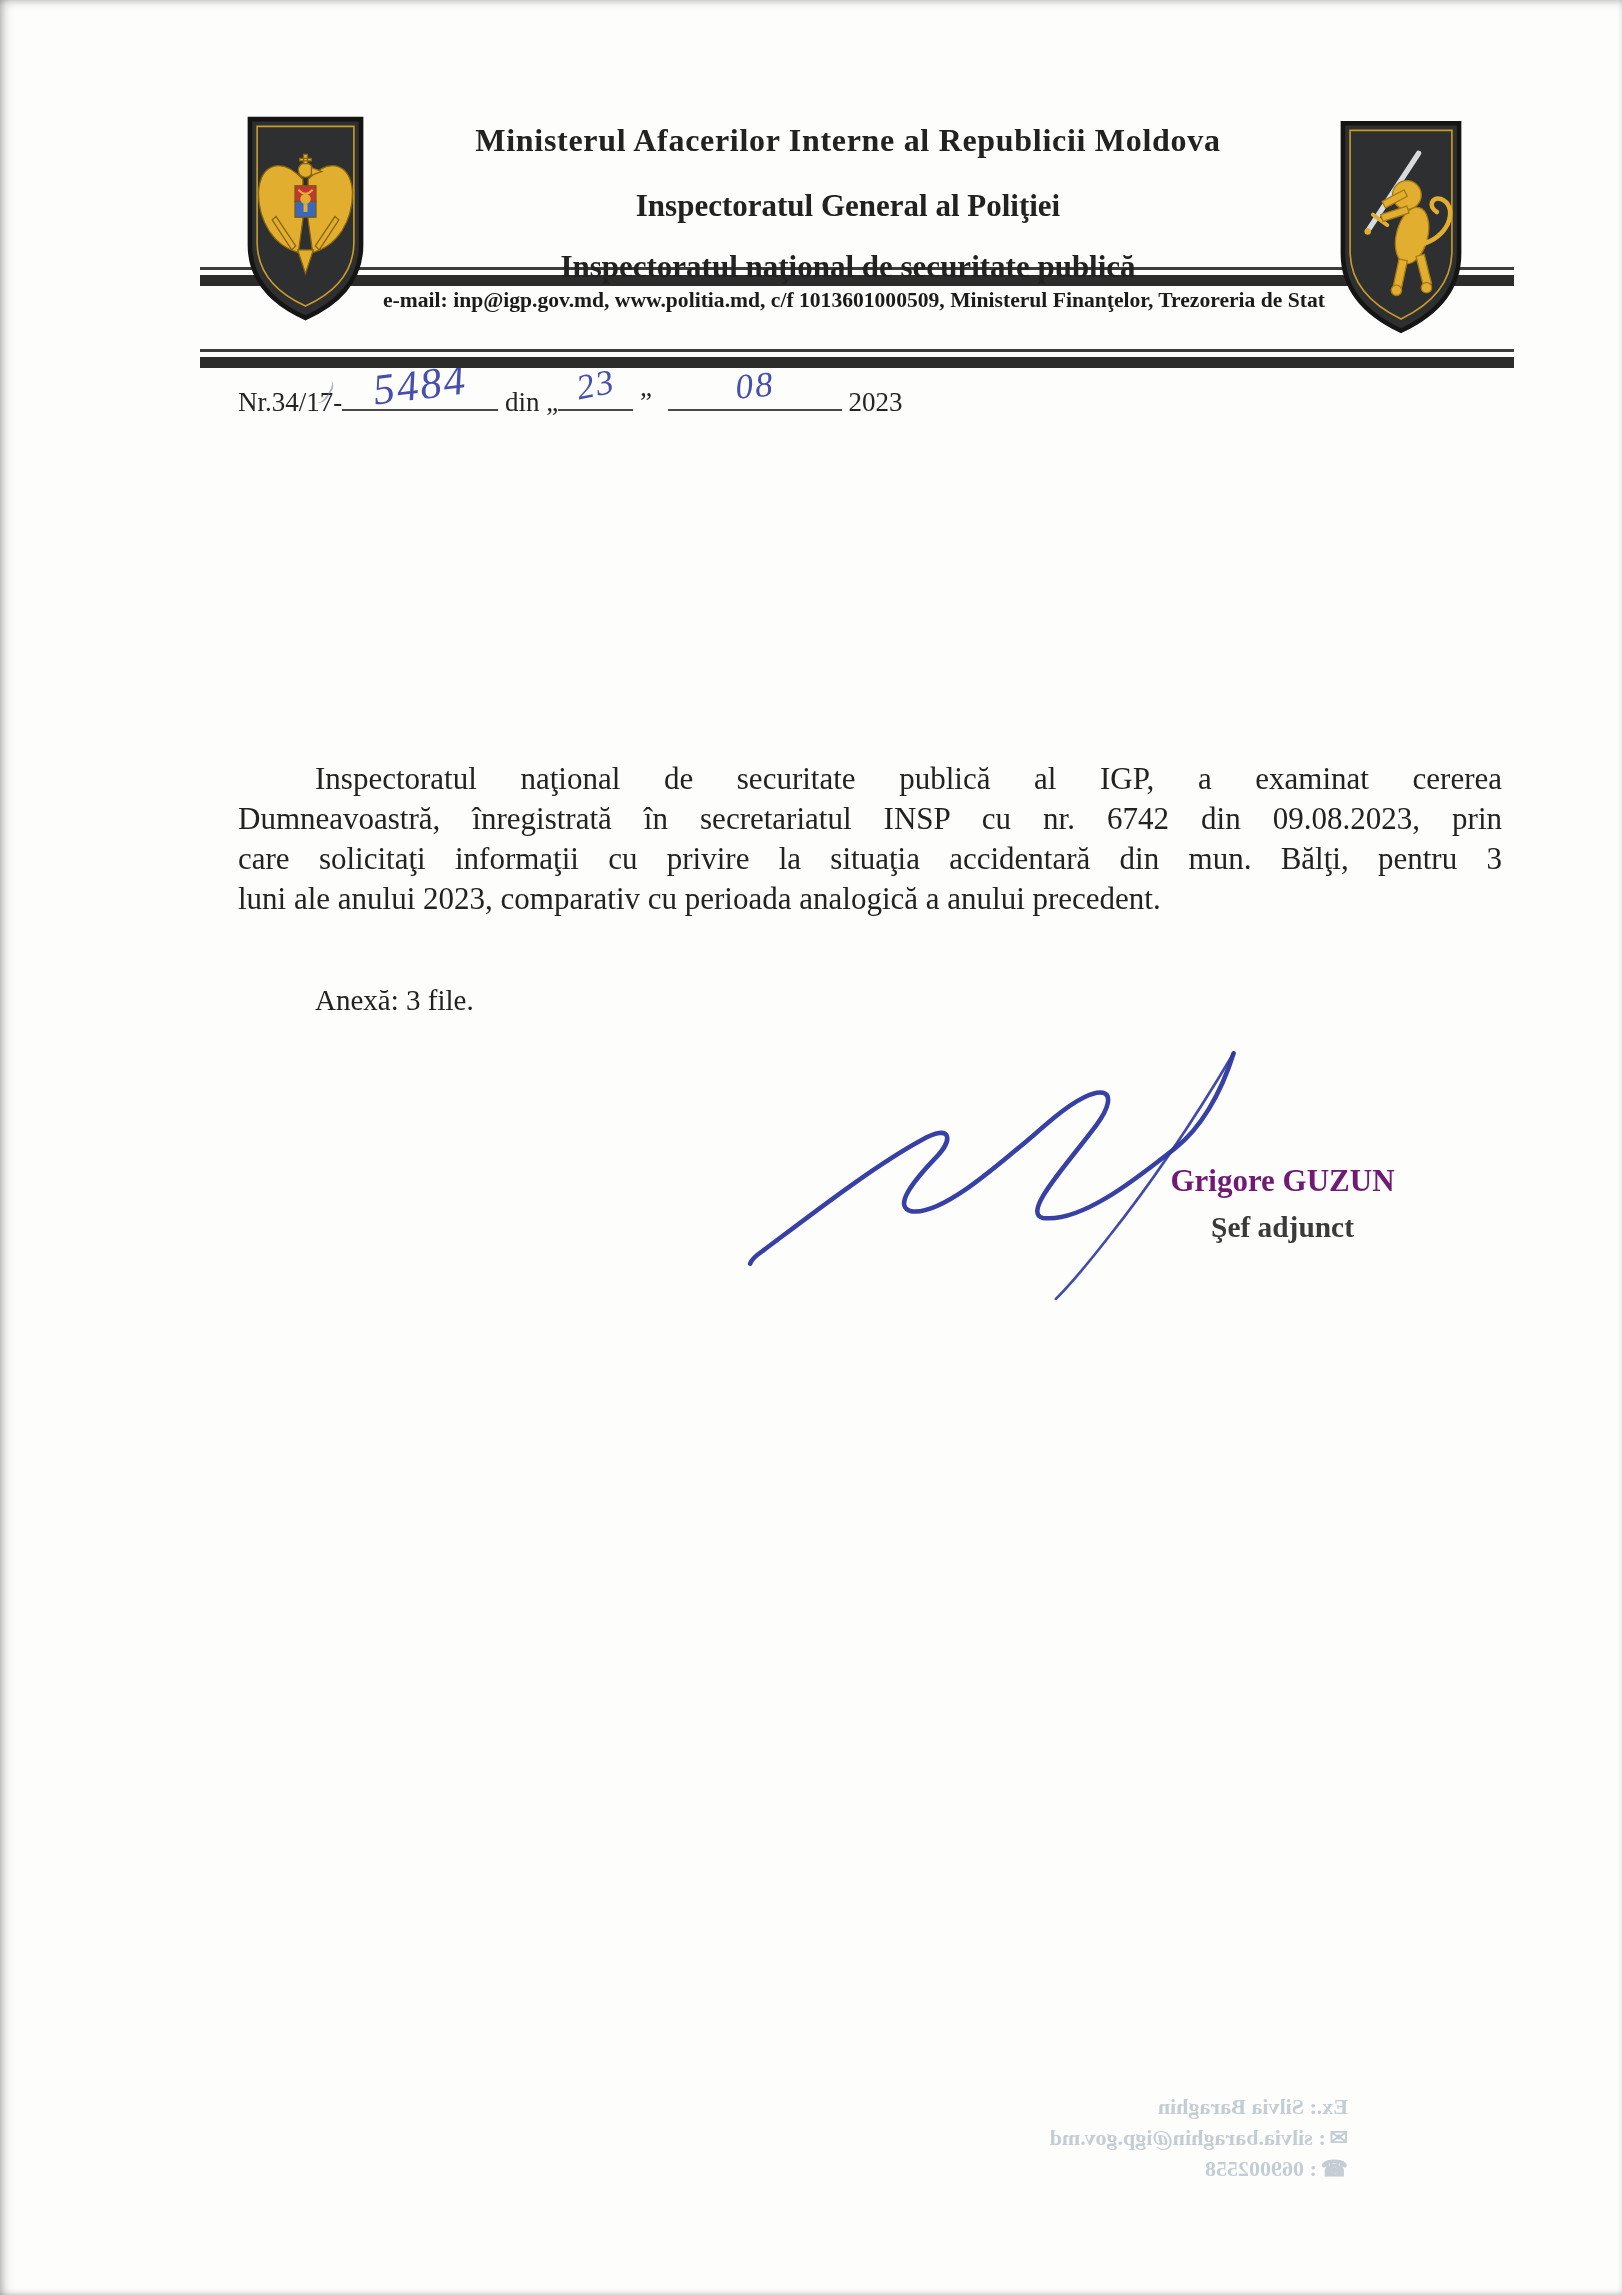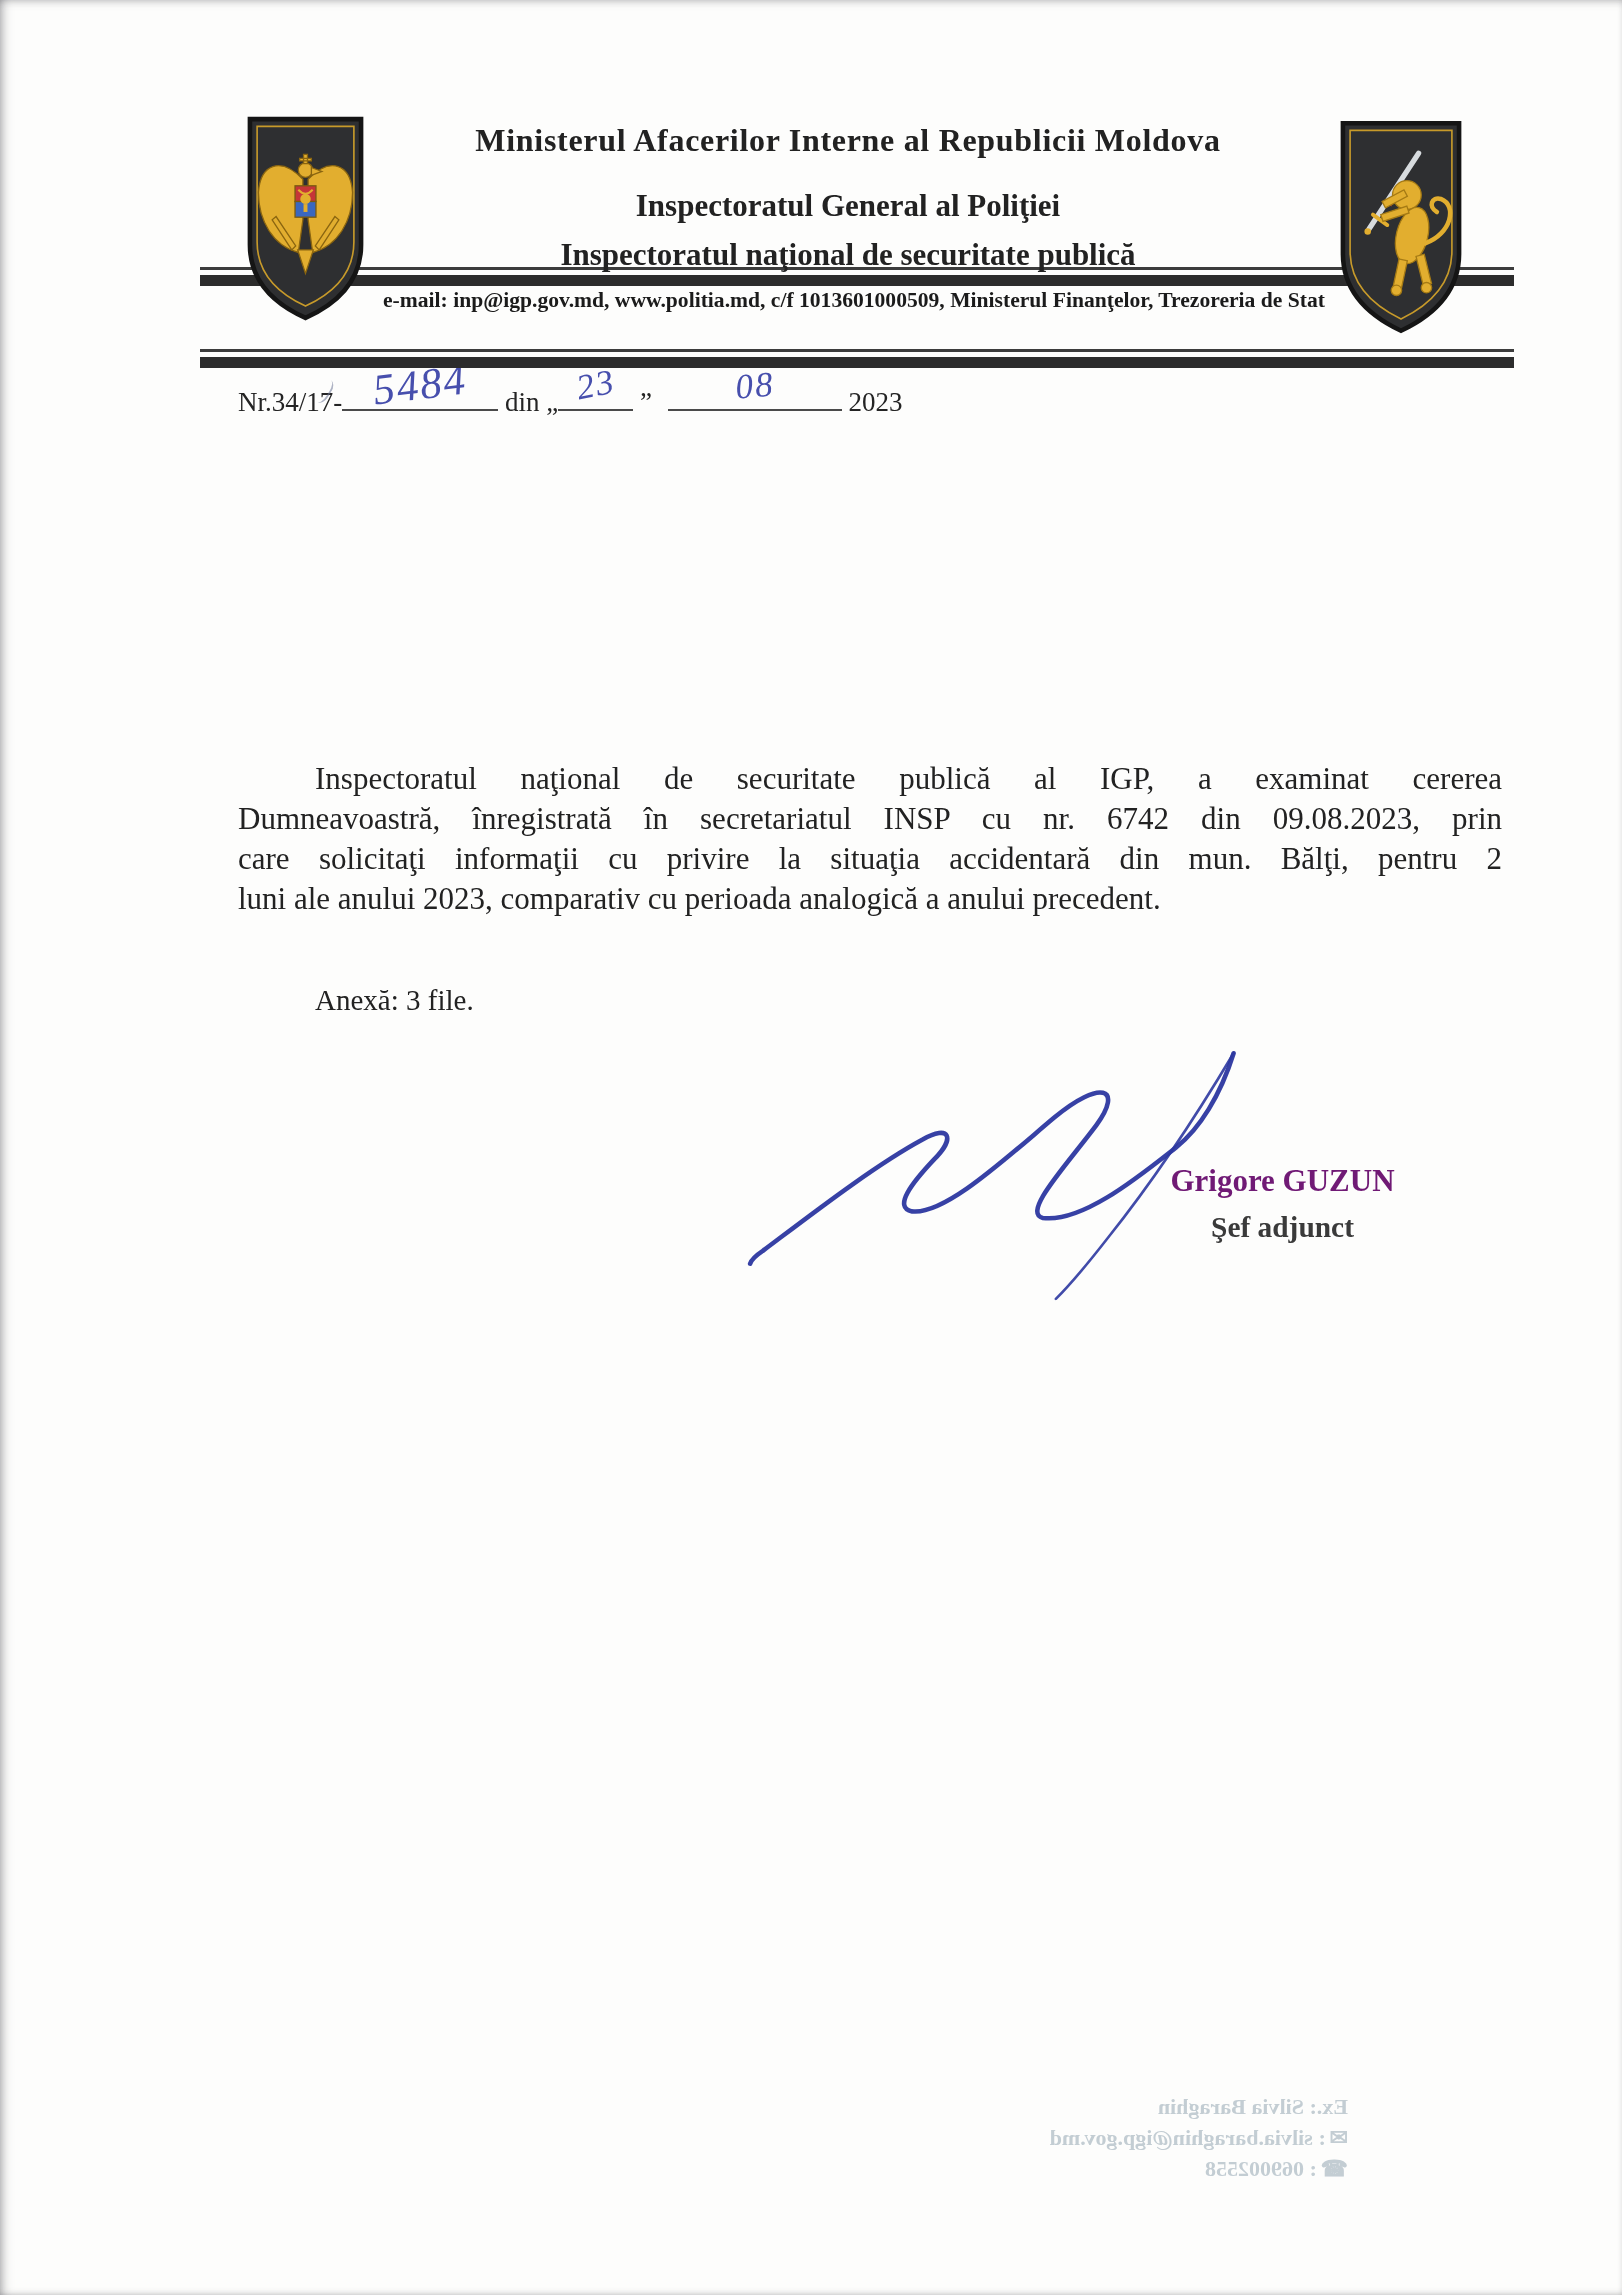--- a/index.html
+++ b/index.html
@@ -18,21 +18,21 @@
   }
 
   
   .emblem { position:absolute; z-index:3; }
   .emblem-left  { left:246px; top:115px; width:119px; height:207px; }
   .emblem-right { left:1339px; top:119px; width:124px; height:216px; }
 
   .titles { position:absolute; left:380px; top:122px; width:936px; text-align:center; z-index:2; }
   .title-1 { font-size:32px; font-weight:bold; letter-spacing:0.7px; color:#222; }
   .title-2 { margin-top:29px; font-size:31px; font-weight:bold; color:#222; }
-  .title-3 { margin-top:13px; font-size:31px; font-weight:bold; color:#222; }
+  .title-3 { margin-top:25px; font-size:31px; font-weight:bold; color:#222; }
 
   .rule-group { position:absolute; left:200px; width:1314px; z-index:1; }
   .rule-group-1 { top:267px; }
   .rule-group-2 { top:349px; }
   .rule-thin  { height:3.3px;  background:#3c3c3c; }
   .rule-gap   { height:5.2px; }
   .rule-thick { height:10.5px; background:#2c2c2c; }
 
   .address { position:absolute; left:216px; top:286px; width:1276px; text-align:center;
              font-size:21.6px; font-weight:bold; color:#1b1b1b; line-height:29.4px; z-index:2; }
@@ -152,21 +152,21 @@
     <span>„</span><span class="ref-slot slot-day"><span class="hw hw-day">23</span></span>
     <span>”</span><span class="ref-slot slot-month"><span class="hw hw-month">08</span></span>
     <span>2023</span>
     <span class="pen-stroke"></span>
   </div>
 
 
   <div class="body-par">
     <div class="body-line just indent">Inspectoratul naţional de securitate publică al IGP, a examinat cererea</div>
     <div class="body-line just">Dumneavoastră, înregistrată în secretariatul INSP cu nr. 6742 din 09.08.2023, prin</div>
-    <div class="body-line just">care solicitaţi informaţii cu privire la situaţia accidentară din mun. Bălţi, pentru 2</div>
+    <div class="body-line just">care solicitaţi informaţii cu privire la situaţia accidentară din mun. Bălţi, pentru 3</div>
     <div class="body-line">luni ale anului 2023, comparativ cu perioada analogică a anului precedent.</div>
   </div>
 
   <div class="annex">Anexă: 3 file.</div>
 
   <svg class="sig-svg" viewBox="0 0 780 450">
     <path d="M26 356 C14 364 8 370 6 376 M26 356 C98 302 196 226 270 186 C312 162 320 184 288 216 C254 252 224 290 254 296 C304 302 398 214 472 152 C542 94 578 106 536 164 C488 228 422 298 454 306 C514 314 602 242 658 198 C694 170 726 118 746 54" fill="none" stroke="#2c37a0" stroke-width="7" stroke-linecap="round" opacity="0.95"></path>
     <path d="M746 54 C690 148 618 256 554 336 C526 372 500 404 474 430" fill="none" stroke="#2c37a0" stroke-width="4" stroke-linecap="round" opacity="0.9"></path>
   </svg>
 

